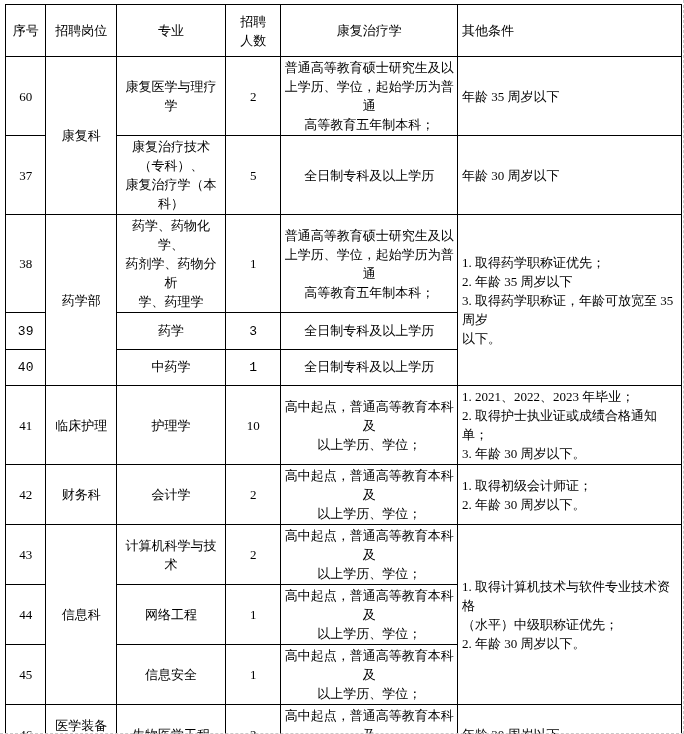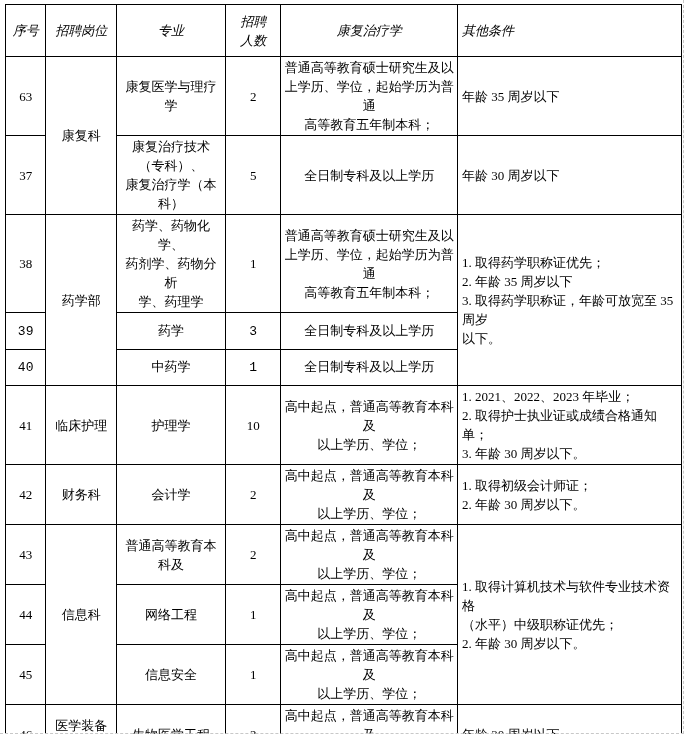--- a/index.html
+++ b/index.html
@@ -37,21 +37,21 @@
     white-space: pre-line;
     overflow: hidden;
   }
   .recruit th.other, .recruit td.other {
     text-align: left;
     padding-left: 4px;
     padding-right: 4px;
     margin-top: 24px;
   }
   
-  tr.h-head { height: 52px; font-style: italic; }
+  tr.h-head { height: 52px; }
   tr.h-36 { height: 56px; }
   tr.h-37 { height: 76px; }
   tr.h-38 { height: 80px; }
   tr.h-39 { height: 37px; font-family: Liberation Mono, monospace; }
   tr.h-40 { height: 36px; font-family: Liberation Mono, monospace; }
   tr.h-41 { height: 61px; }
   tr.h-42 { height: 46px; }
   tr.h-43 { height: 37px; }
   tr.h-44 { height: 40px; }
   tr.h-45 { height: 42px; }
@@ -77,21 +77,21 @@
       <th>招聘岗位</th>
       <th>专业</th>
       <th>招聘
 人数</th>
       <th>康复治疗学</th>
       <th class="other">其他条件</th>
     </tr>
   </thead>
   <tbody>
     <tr class="h-36">
-      <td>63</td>
+      <td>60</td>
       <td rowspan="2">康复科</td>
       <td>康复医学与理疗学</td>
       <td>2</td>
       <td>普通高等教育硕士研究生及以
 上学历、学位，起始学历为普通
 高等教育五年制本科；</td>
       <td class="other">年龄 35 周岁以下</td>
     </tr>
     <tr class="h-37">
       <td>37</td>
@@ -146,21 +146,21 @@
       <td>会计学</td>
       <td>2</td>
       <td>高中起点，普通高等教育本科及
 以上学历、学位；</td>
       <td class="other">1. 取得初级会计师证；
 2. 年龄 30 周岁以下。</td>
     </tr>
     <tr class="h-43">
       <td>43</td>
       <td rowspan="3">信息科</td>
-      <td>普通高等教育本科及</td>
+      <td>计算机科学与技术</td>
       <td>2</td>
       <td>高中起点，普通高等教育本科及
 以上学历、学位；</td>
       <td class="other" rowspan="3">1. 取得计算机技术与软件专业技术资格
 （水平）中级职称证优先；
 2. 年龄 30 周岁以下。</td>
     </tr>
     <tr class="h-44">
       <td>44</td>
       <td>网络工程</td>

